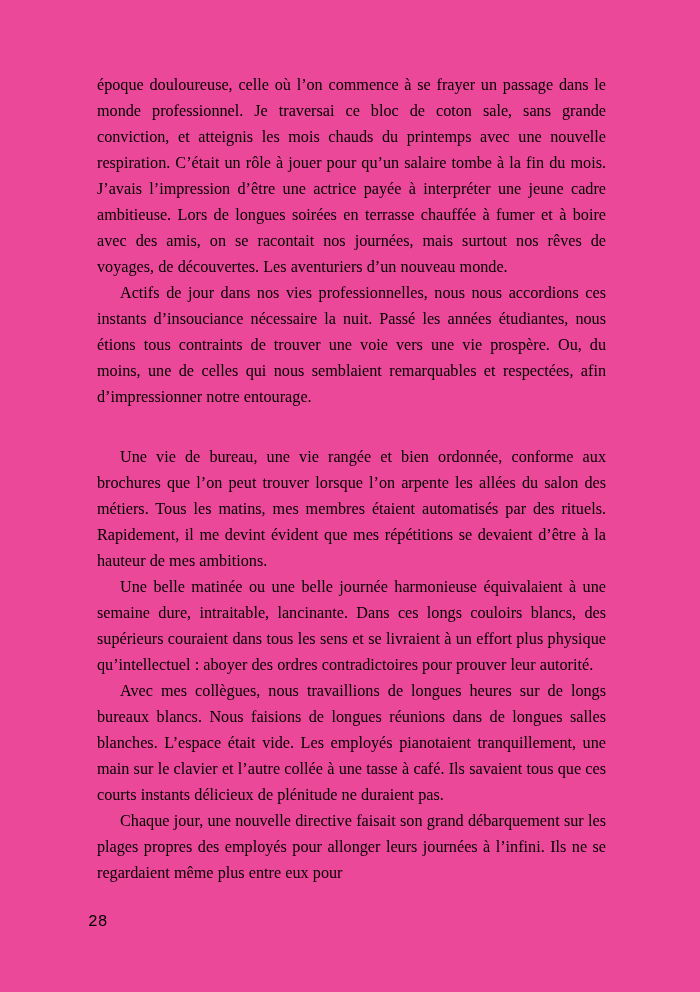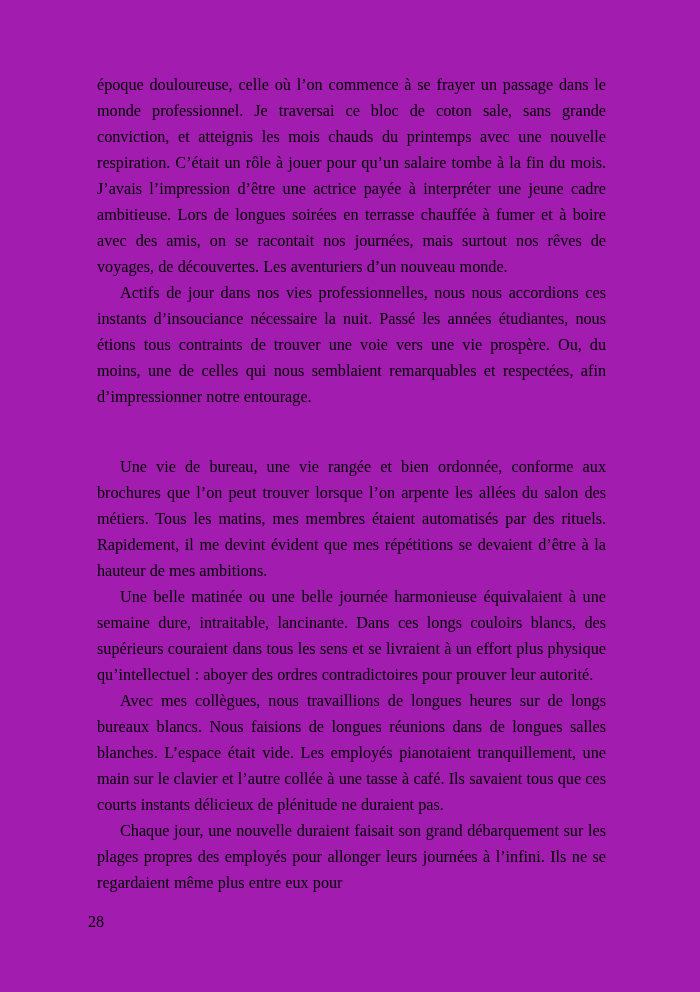--- a/index.html
+++ b/index.html
@@ -7,21 +7,21 @@
     margin: 0;
     padding: 0;
     background: #ffffff;
   }
 
   .page {
     position: relative;
     width: 700px;
     height: 992px;
     margin: 0 auto;
-    background: #a21caf;
+    background: #ec4899;
     overflow: hidden;
     box-sizing: border-box;
   }
 
   .text-block {
     position: absolute;
     left: 97px;
     top: 72px;
     width: 509px;
   }
@@ -40,43 +40,43 @@
     word-spacing: 0.1px;
   }
 
   
   .para.continuation {
     text-indent: 0;
   }
 
   
   .para.section-gap {
-    margin-top: 44px;
+    margin-top: 34px;
   }
 
   .page-number {
     position: absolute;
     left: 88px;
     top: 912px;
-    font-family: Liberation Serif, serif;
+    font-family: Liberation Mono, monospace;
     font-size: 16.2px;
     line-height: 20px;
     color: #000000;
     text-align: right;
   }
 </style>
 </head>
 <body>
 
 <div class="page">
 
   <div class="text-block">
     <p class="para continuation">époque douloureuse, celle où l’on commence à se frayer un passage dans le monde professionnel. Je traversai ce bloc de coton sale, sans grande conviction, et atteignis les mois chauds du printemps avec une nouvelle respiration. C’était un rôle à jouer pour qu’un salaire tombe à la fin du mois. J’avais l’impression d’être une actrice payée à interpréter une jeune cadre ambitieuse. Lors de longues soirées en terrasse chauffée à fumer et à boire avec des amis, on se racontait nos journées, mais surtout nos rêves de voyages, de découvertes. Les aventuriers d’un nouveau monde.</p>
     <p class="para">Actifs de jour dans nos vies professionnelles, nous nous accordions ces instants d’insouciance nécessaire la nuit. Passé les années étudiantes, nous étions tous contraints de trouver une voie vers une vie prospère. Ou, du moins, une de celles qui nous semblaient remarquables et respectées, afin d’impressionner notre entourage.</p>
     <p class="para section-gap">Une vie de bureau, une vie rangée et bien ordonnée, conforme aux brochures que l’on peut trouver lorsque l’on arpente les allées du salon des métiers. Tous les matins, mes membres étaient automatisés par des rituels. Rapidement, il me devint évident que mes répétitions se devaient d’être à la hauteur de mes ambitions.</p>
     <p class="para">Une belle matinée ou une belle journée harmonieuse équivalaient à une semaine dure, intraitable, lancinante. Dans ces longs couloirs blancs, des supérieurs couraient dans tous les sens et se livraient à un effort plus physique qu’intellectuel : aboyer des ordres contradictoires pour prouver leur autorité.</p>
     <p class="para">Avec mes collègues, nous travaillions de longues heures sur de longs bureaux blancs. Nous faisions de longues réunions dans de longues salles blanches. L’espace était vide. Les employés pianotaient tranquillement, une main sur le clavier et l’autre collée à une tasse à café. Ils savaient tous que ces courts instants délicieux de plénitude ne duraient pas.</p>
-    <p class="para">Chaque jour, une nouvelle duraient faisait son grand débarquement sur les plages propres des employés pour allonger leurs journées à l’infini. Ils ne se regardaient même plus entre eux pour</p>
+    <p class="para">Chaque jour, une nouvelle directive faisait son grand débarquement sur les plages propres des employés pour allonger leurs journées à l’infini. Ils ne se regardaient même plus entre eux pour</p>
   </div>
 
   <div class="page-number">28</div>
 
 </div>
 
 </body></html>

